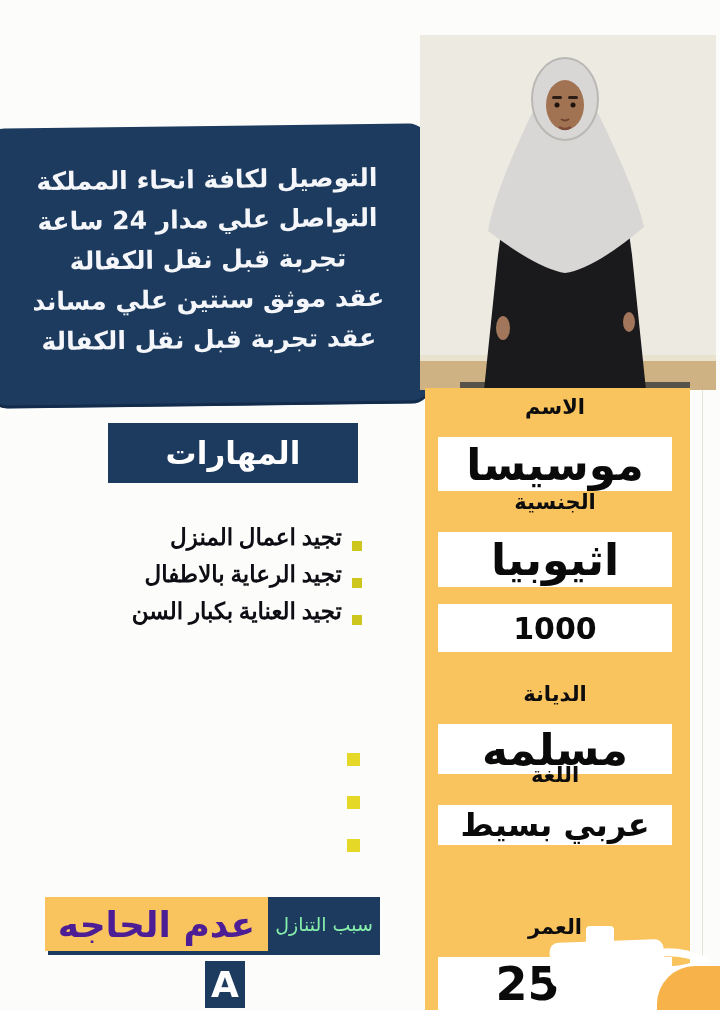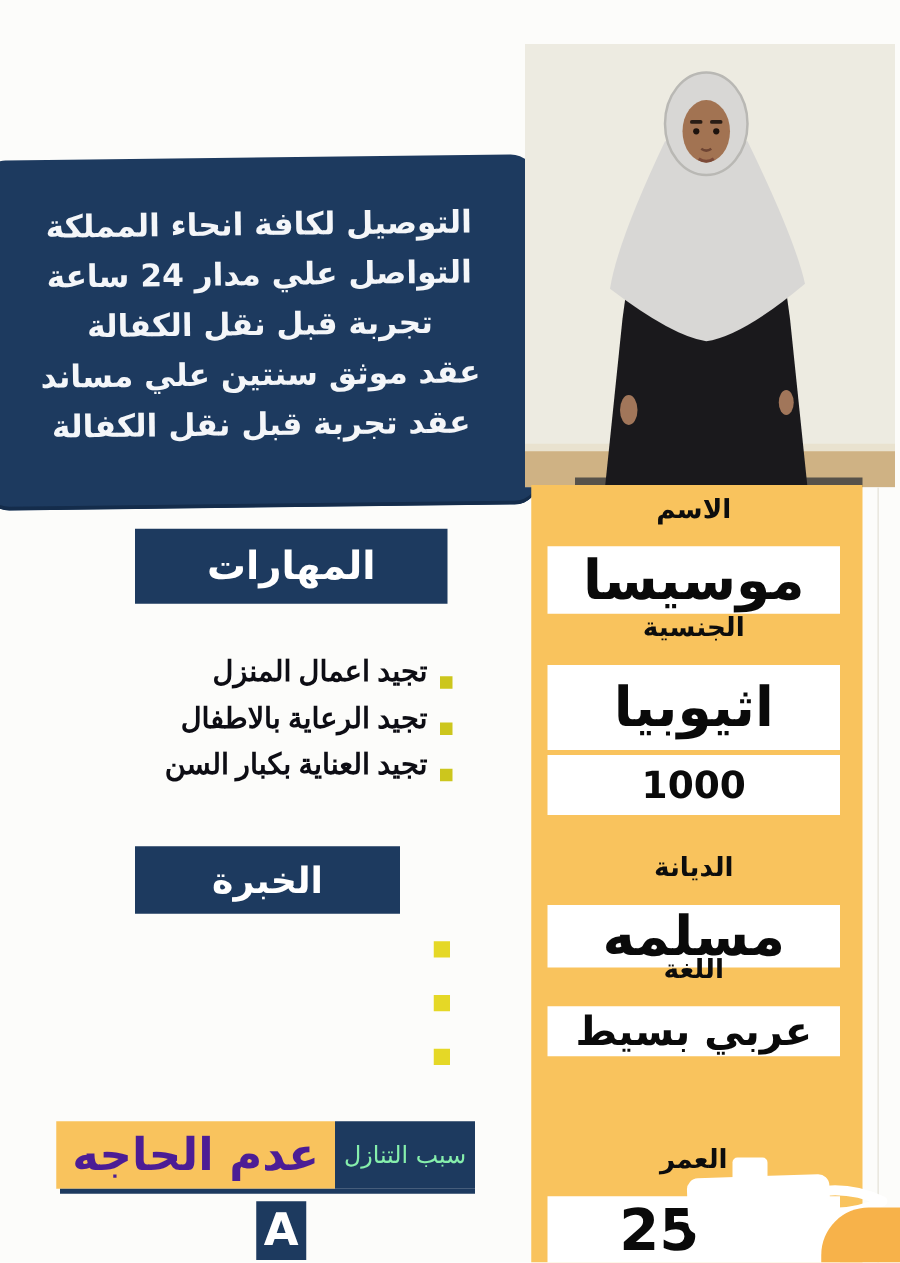--- a/index.html
+++ b/index.html
@@ -19,21 +19,21 @@
   .edge-line{position:absolute;left:702px;top:390px;width:1px;height:620px;background:#e3e1d8;}
 
   
   .panel{position:absolute;left:425px;top:388px;width:265px;height:622px;background:#f9c35d;}
   .field{position:absolute;left:13px;width:234px;}
   .f1{top:5px}.f2{top:100px}.f3{top:200px}.f4{top:292px}.f5{top:373px}.f6{top:442px}.f7{top:525px}
   .flabel{direction:rtl;text-align:center;color:#0d0d0d;font-weight:bold;font-size:21px;
           height:28px;line-height:28px;}
   .f6 .flabel{font-size:18px;letter-spacing:-1px;}
   .fbox{margin-top:16px;background:#ffffff;display:flex;align-items:center;justify-content:center;}
-  .f1 .fbox{height:54px}.f2 .fbox{height:68px}.f3 .fbox{height:48px}.f4 .fbox{height:50px}
+  .f1 .fbox{height:54px}.f2 .fbox{height:55px}.f3 .fbox{height:48px}.f4 .fbox{height:50px}
   .f5 .fbox{height:40px}.f6 .fbox{height:50px}.f7 .fbox{height:54px}
   .fval{direction:rtl;color:#0a0a0a;font-weight:bold;white-space:nowrap;}
   .f1 .fval{font-size:44px}.f2 .fval{font-size:44px}.f3 .fval{font-size:30px}
   .f4 .fval{font-size:44px}.f5 .fval{font-size:32px}.f6 .fval{font-size:42px}
   .f7 .fval{font-size:46px;padding-right:55px;}
 
   
   .head-box{position:absolute;background:#1d3a5f;color:#fff;display:flex;align-items:center;
             justify-content:center;font-weight:bold;direction:rtl;}
   .skills-head{left:108px;top:423px;width:250px;height:60px;font-size:31px;}
@@ -160,21 +160,20 @@
     <div class="skill-row">
       <span class="sq"></span>
       <span class="skill-txt">تجيد الرعاية بالاطفال</span>
     </div>
     <div class="skill-row">
       <span class="sq"></span>
       <span class="skill-txt">تجيد العناية بكبار السن</span>
     </div>
   </div>
 
-  <div class="head-box exp-head">الخبرة</div>
   <div class="exp-bullets">
     <span class="exp-sq b1"></span>
     <span class="exp-sq b2"></span>
     <span class="exp-sq b3"></span>
   </div>
 
   <div class="transfer">
     <div class="tr-value">عدم الحاجه</div>
     <div class="tr-label">سبب التنازل</div>
   </div>

